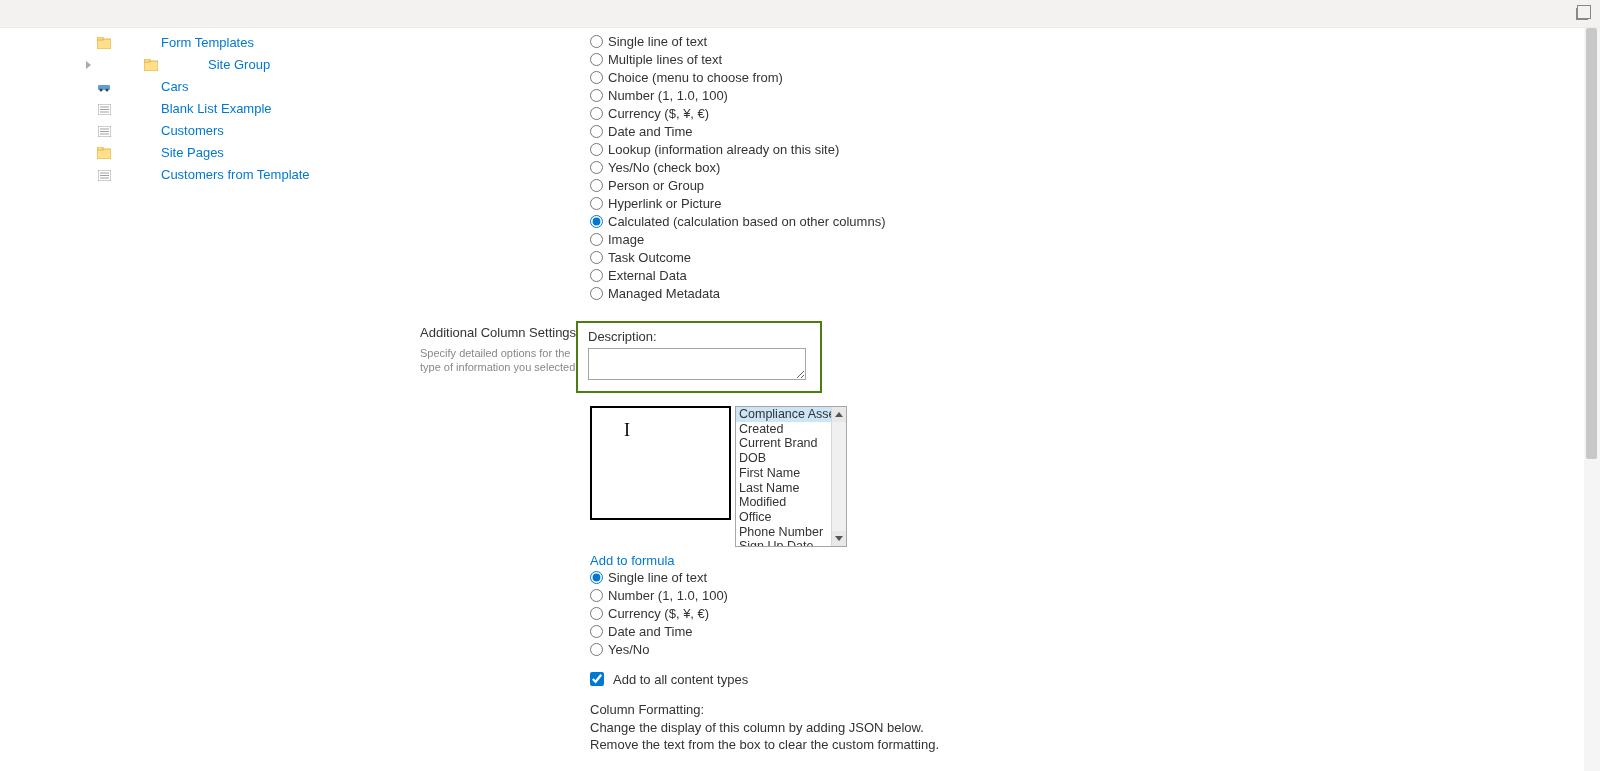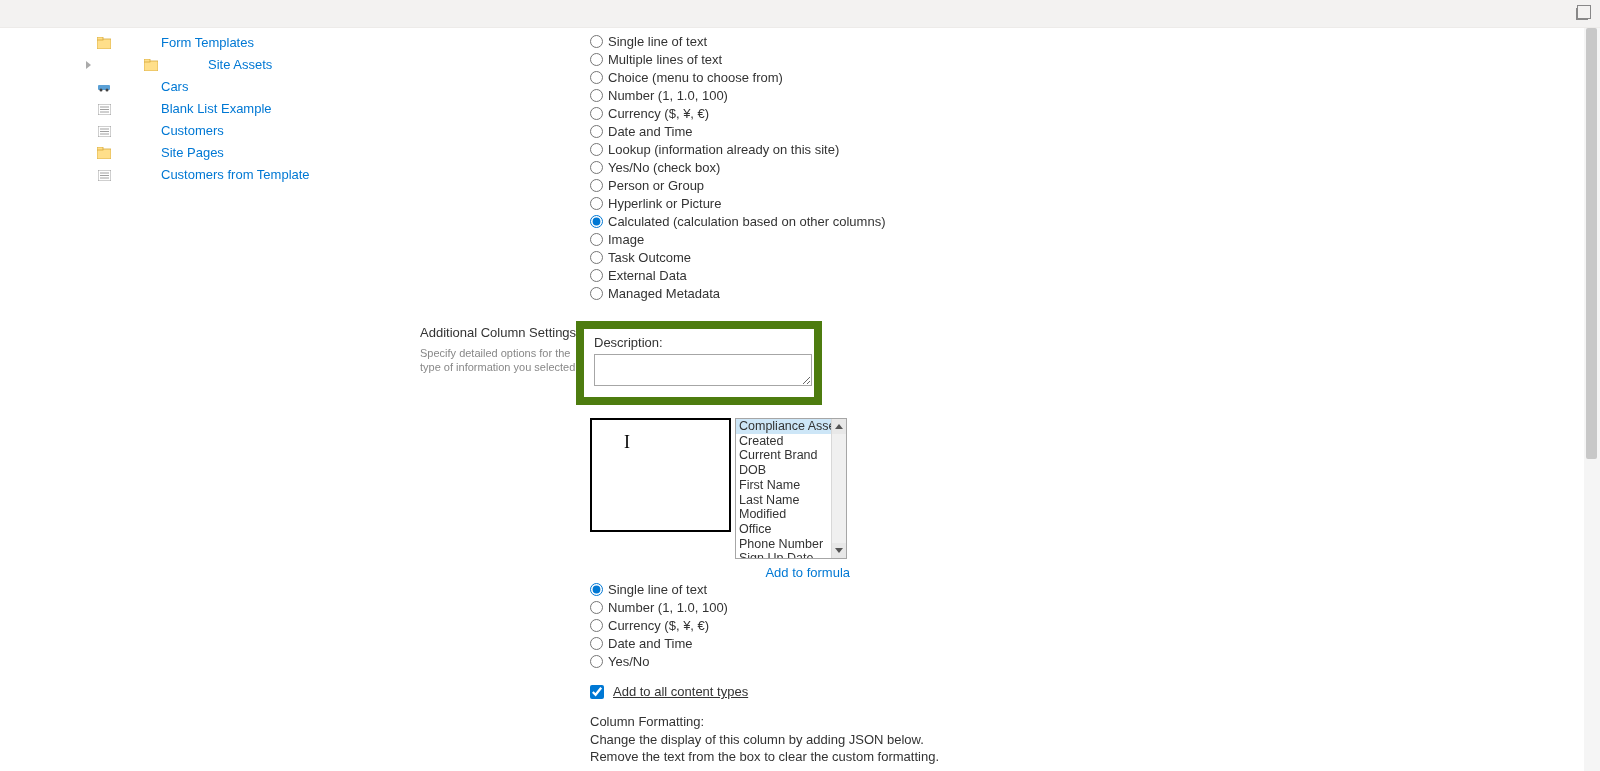--- a/index.html
+++ b/index.html
@@ -123,21 +123,21 @@
     }
     .radio-row input[type="radio"] {
       width: 13px;
       height: 13px;
       margin-right: 5px;
       accent-color: #0078d4;
     }
     .radio-row label { cursor: pointer; }
 
     .highlight-box {
-      border: 8px solid #4d7c0f;
+      border: 2px solid #4d7c0f;
       padding: 6px 10px 8px 10px;
       width: 246px;
       margin: 20px 0 0 -14px;
     }
     .field-label {
       font-size: 13px;
       color: #333;
       margin-bottom: 4px;
     }
     .desc-textarea {
@@ -217,36 +217,34 @@
       border-left: 4px solid transparent;
       border-right: 4px solid transparent;
     }
     .sb-btn.up .tri { border-bottom: 5px solid #555; }
     .sb-btn.down .tri { border-top: 5px solid #555; }
 
     .add-formula-link {
       color: #0078d4;
       font-size: 13px;
       margin-top: 6px;
-      text-align: right;
       cursor: pointer;
       width: 260px;
     }
 
     .return-type-label {
       font-size: 13px;
       margin: 10px 0 4px 0;
       color: #333;
     }
 
     .checkbox-row {
       display: flex;
-      align-items: flex-end;
+      align-items: flex-start;
       margin: 14px 0 10px 0;
-      text-decoration: underline;
     }
     .checkbox-row input[type="checkbox"] {
       width: 14px;
       height: 14px;
       margin-right: 9px;
       accent-color: #0078d4;
     }
 
     .col-format-block {
       margin-top: 14px;
@@ -302,21 +300,21 @@
         <span>Form Templates</span>
       </div>
       <div class="nav-item">
         <span class="expand-tri"></span>
         <span class="nav-icon folder-icon">
           <svg viewBox="0 0 14 12">
             <rect x="0" y="2" width="14" height="10" fill="#ffdf8a" stroke="#d6a93a" stroke-width="0.8"></rect>
             <rect x="0" y="0" width="6" height="3" fill="#ffdf8a" stroke="#d6a93a" stroke-width="0.8"></rect>
           </svg>
         </span>
-        <span>Site Assets</span>
+        <span>Site Group</span>
       </div>
       <div class="nav-item">
         <span class="nav-icon car-icon">
           <svg viewBox="0 0 14 10">
             <rect x="1" y="3" width="12" height="5" rx="1" fill="#5aa0d6"></rect>
             <circle cx="4" cy="8" r="1.5" fill="#444"></circle>
             <circle cx="10" cy="8" r="1.5" fill="#444"></circle>
           </svg>
         </span>
         <span>Cars</span>

